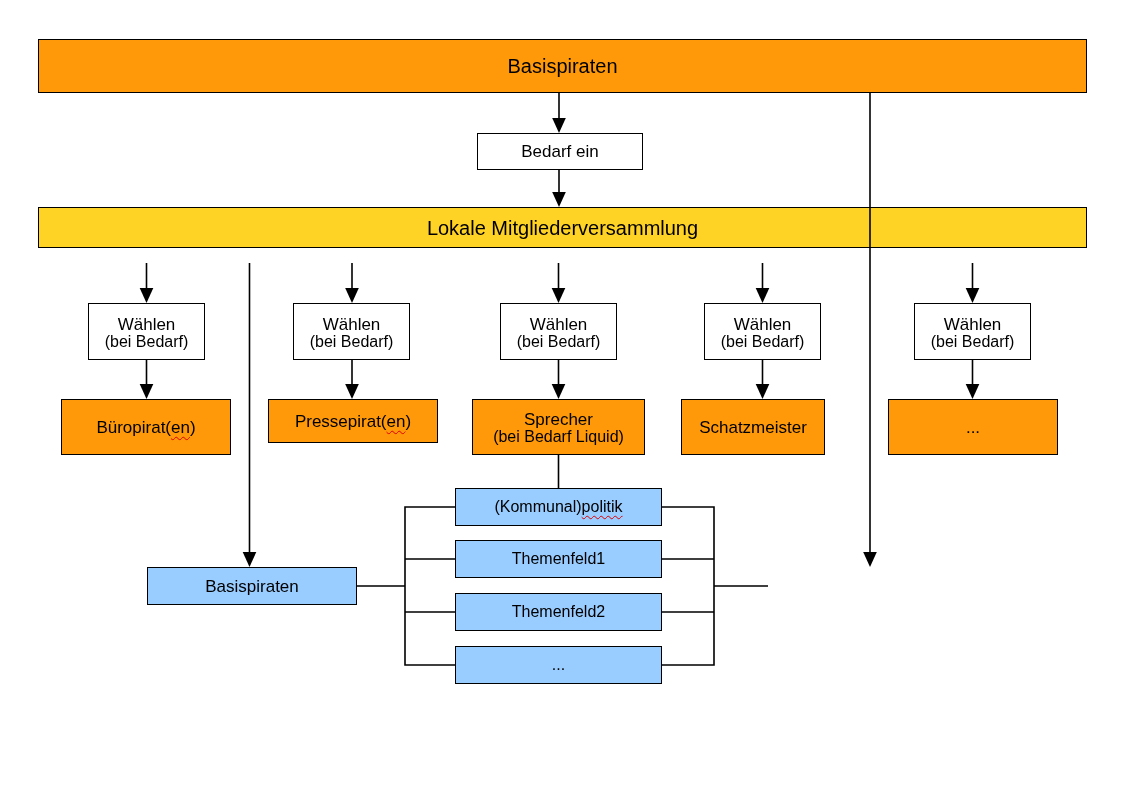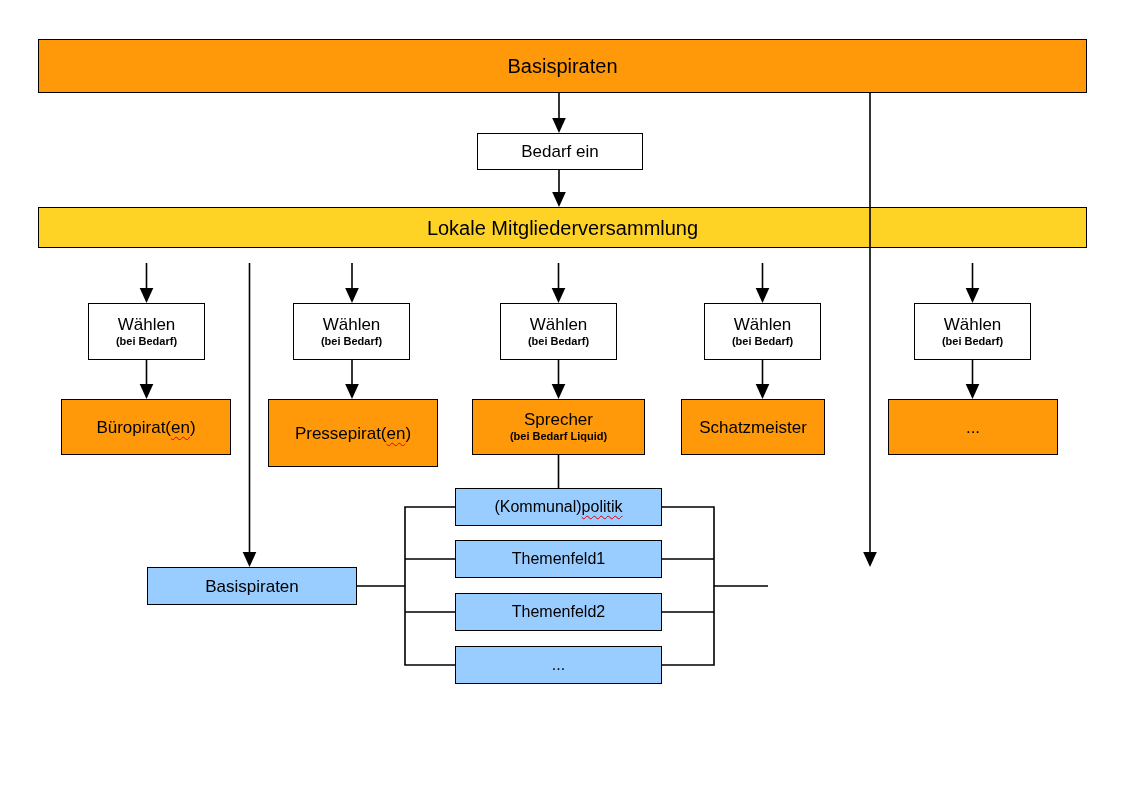--- a/index.html
+++ b/index.html
@@ -11,21 +11,21 @@
     position:absolute;box-sizing:border-box;border:1.5px solid #000;
     display:flex;flex-direction:column;align-items:center;justify-content:center;
     text-align:center;z-index:1;
   }
   .fill-orange{background:var(--orange);}
   .fill-yellow{background:var(--yellow);}
   .fill-blue{background:var(--blue);}
   .fill-white{background:#ffffff;}
   .txt-bar{font-size:20px;line-height:20px;}
   .txt-main{font-size:17px;line-height:19px;}
-  .txt-sub{font-size:11px;line-height:15px;font-weight:bold;}
+  .txt-sub{font-size:16px;line-height:15px;font-weight:normal;}
   .txt-stack{font-size:16px;line-height:18px;}
   .sq{
     text-decoration-line:underline;text-decoration-style:wavy;
     text-decoration-color:var(--squiggle);text-decoration-thickness:1px;
     text-underline-offset:3px;text-decoration-skip-ink:none;
   }
   .connectors{position:absolute;left:0;top:0;z-index:2;pointer-events:none;}
   .connectors path, .connectors line{stroke:#000;stroke-width:1.6;fill:none;}
   .connectors polygon{fill:#000;stroke:none;}
 </style>
@@ -63,21 +63,21 @@
     <span class="txt-sub">(bei Bedarf)</span>
   </div>
   <div class="box fill-white" style="left:914px;top:303px;width:117px;height:57px">
     <span class="txt-main">Wählen</span>
     <span class="txt-sub">(bei Bedarf)</span>
   </div>
 
   <div class="box fill-orange" style="left:61px;top:399px;width:170px;height:56px">
     <span class="txt-main"><span>Büropirat(</span><span class="sq">en</span><span>)</span></span>
   </div>
-  <div class="box fill-orange" style="left:268px;top:399px;width:170px;height:68px">
+  <div class="box fill-orange" style="left:268px;top:399px;width:170px;height:44px">
     <span class="txt-main"><span>Pressepirat(</span><span class="sq">en</span><span>)</span></span>
   </div>
   <div class="box fill-orange" style="left:472px;top:399px;width:173px;height:56px">
     <span class="txt-main">Sprecher</span>
     <span class="txt-sub">(bei Bedarf Liquid)</span>
   </div>
   <div class="box fill-orange" style="left:681px;top:399px;width:144px;height:56px">
     <span class="txt-main">Schatzmeister</span>
   </div>
   <div class="box fill-orange" style="left:888px;top:399px;width:170px;height:56px">

